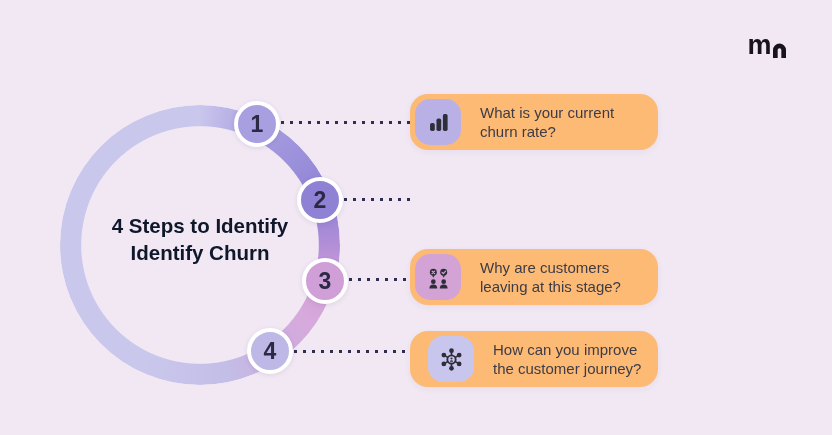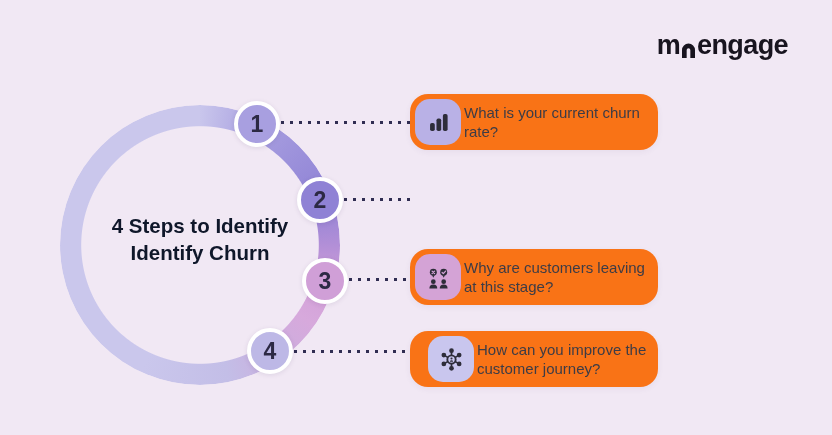--- a/index.html
+++ b/index.html
@@ -68,22 +68,22 @@
     background:repeating-linear-gradient(to right,#302d52 0 3px,transparent 3px 9px);
   }
   .dots-1{left:281px;top:121px;width:129px;}
   .dots-2{left:344px;top:198px;width:66px;}
   .dots-3{left:349px;top:278px;width:61px;}
   .dots-4{left:294px;top:350px;width:116px;}
 
   
   .card{
     position:absolute;left:410px;width:248px;height:56px;
-    background:#f97316;border-radius:18px;
-    display:flex;align-items:center;gap:3px;
+    background:#fdba74;border-radius:18px;
+    display:flex;align-items:center;gap:19px;
     padding:0 10px 0 5px;box-sizing:border-box;
     box-shadow:0 2px 6px rgba(70,45,110,.06);
   }
   .card-1{top:94px;}
   .card-2{top:172px;}
   .card-3{top:249px;}
   .card-4{top:331px;padding-left:18px;}
   .card-icon{
     flex:0 0 46px;width:46px;height:46px;border-radius:15px;
     display:flex;align-items:center;justify-content:center;
@@ -99,21 +99,20 @@
 </head>
 <body>
 
 <div class="stage">
 
   <div class="logo">
     <span>m</span>
     <svg width="15" height="16" viewBox="0 0 18 19">
       <path d="M4 19 V9.5 a5 5 0 0 1 10 0 V19" fill="none" stroke="#18141f" stroke-width="5.6"></path>
     </svg>
-    <span>engage</span>
   </div>
 
   <div class="ring"></div>
 
   <div class="ring-title">
     <div>4 Steps to Identify</div>
     <div>Identify Churn</div>
   </div>
 
   <div class="badge badge-1">

